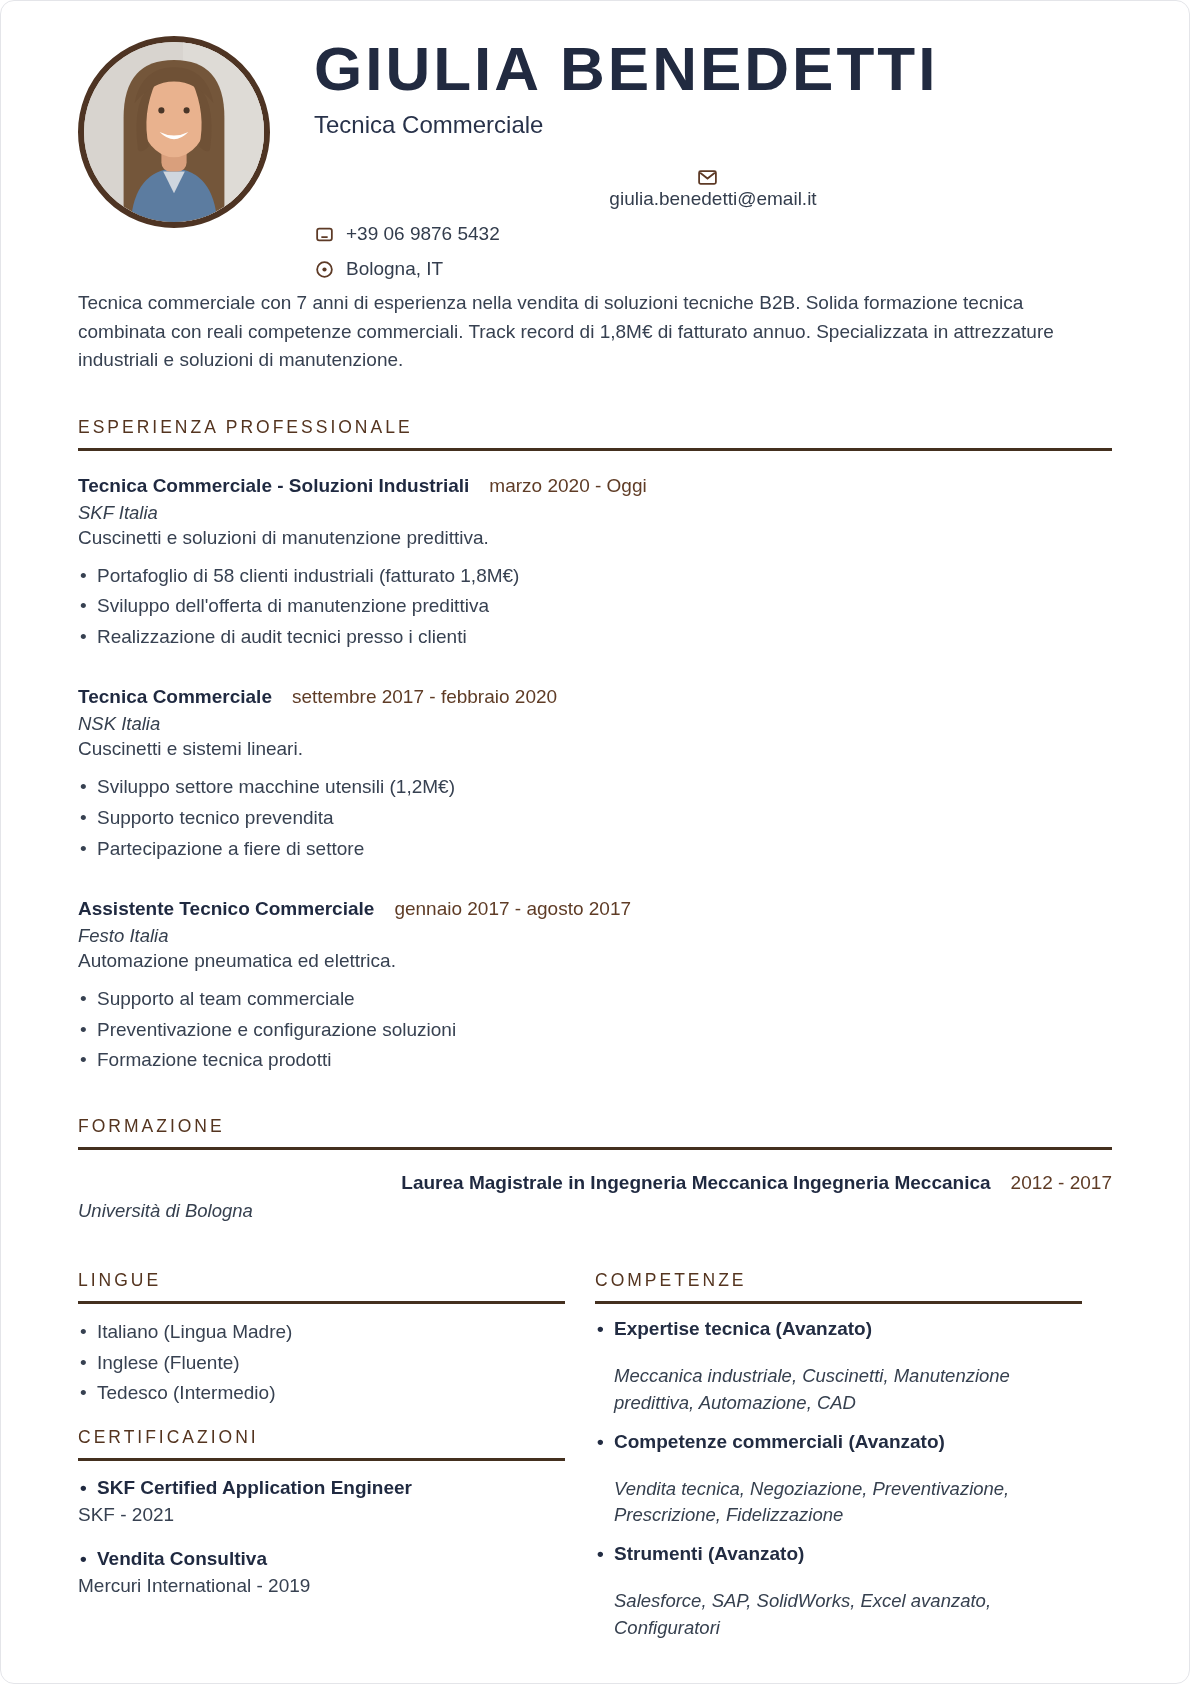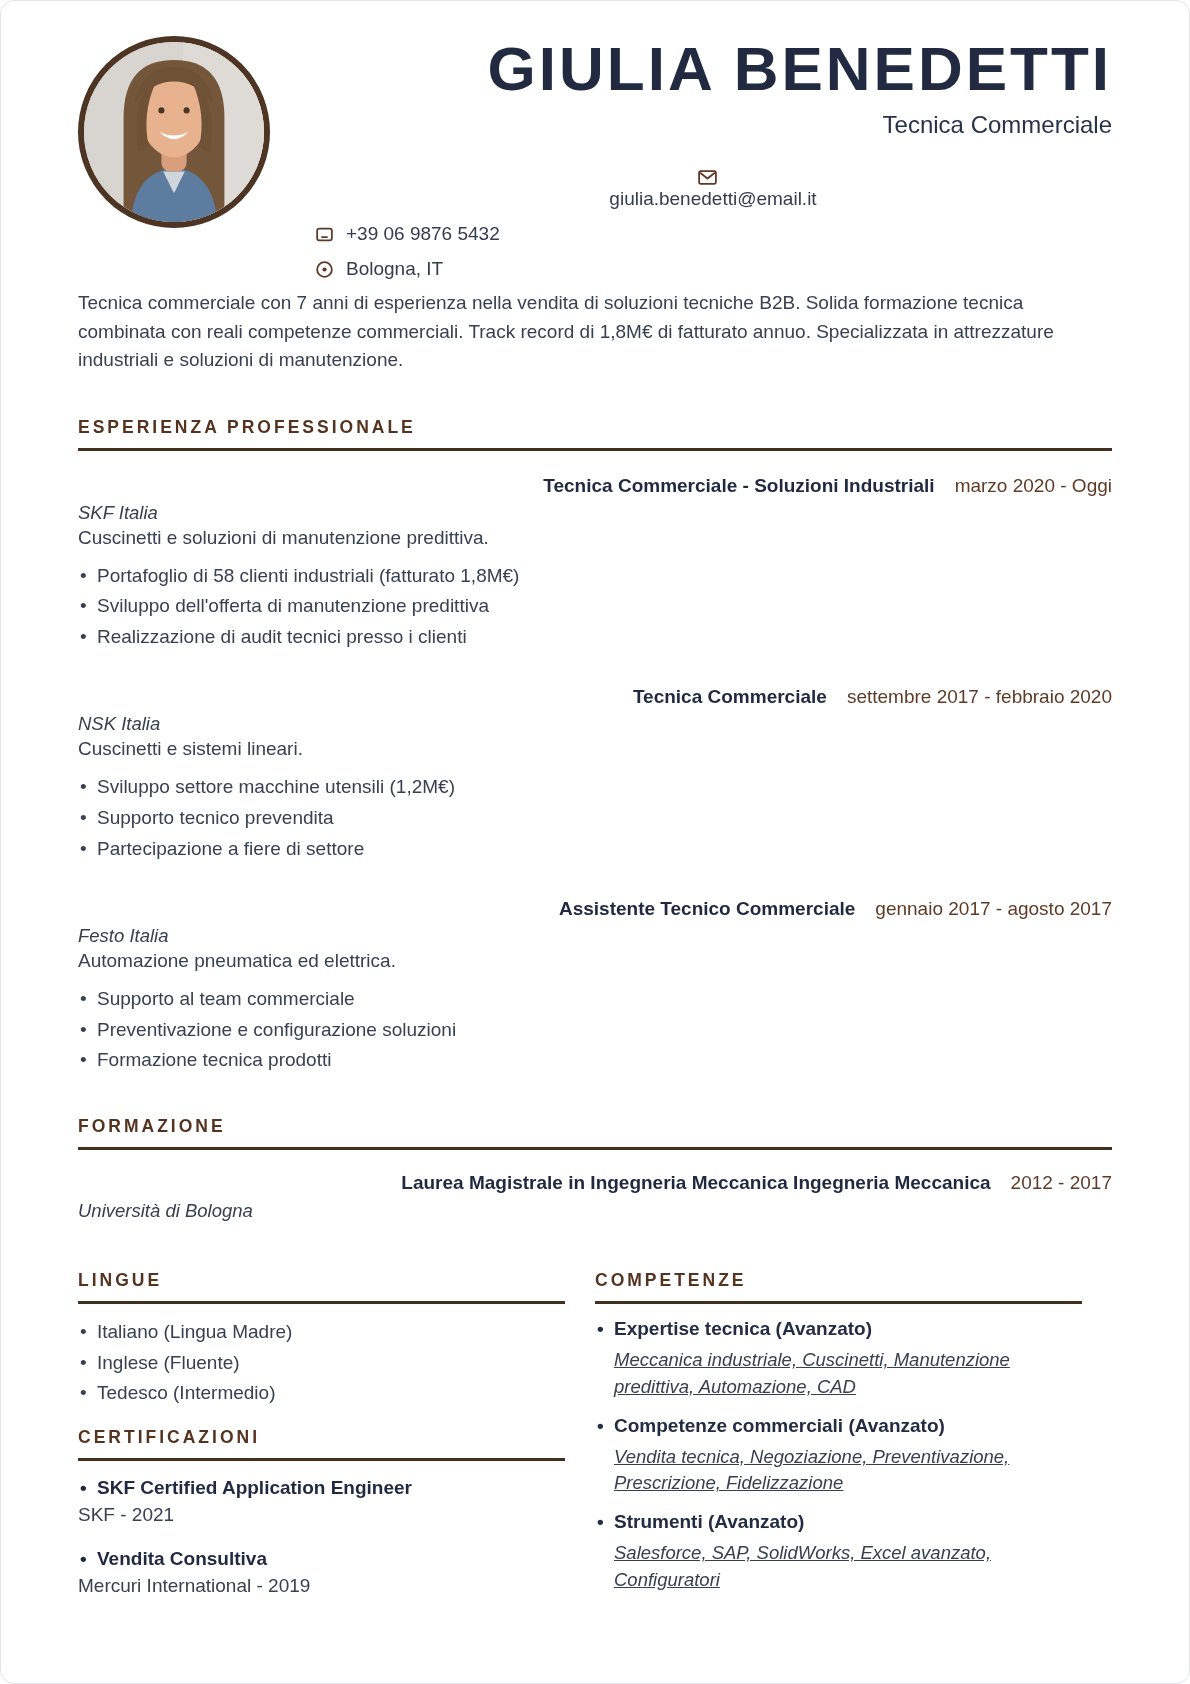--- a/index.html
+++ b/index.html
@@ -13,21 +13,21 @@
     width: 1190px;
     height: 1684px;
     border: 1px solid #e4e5e9;
     border-radius: 14px;
     background: #ffffff;
     padding: 35px 77px 40px 77px;
     overflow: hidden;
   }
 
   
-  .header { display: flex; align-items: flex-start; text-align: right; }
+  .header { display: flex; align-items: flex-start; }
   .avatar {
     width: 192px; height: 192px; flex: 0 0 192px;
     border-radius: 50%;
     border: 6px solid #4e3423;
     overflow: hidden;
     background: #d8d5d0;
   }
   .avatar svg { display: block; width: 100%; height: 100%; }
   .header-right { margin-left: 44px; flex: 1; min-width: 0; }
   .person-name {
@@ -54,35 +54,35 @@
     margin-top: 9px;
     font-size: 19px;
     line-height: 1.5;
     color: #374151;
   }
 
   
   .section { margin-top: 42px; }
   .sec-heading {
     font-size: 17.5px;
-    font-weight: 700;
+    font-weight: 400;
     letter-spacing: 3px;
     color: #54341f;
     text-transform: uppercase;
   }
   .sec-rule {
     border: none;
     border-top: 3px solid #44301f;
     margin-top: 10px;
   }
 
   
   .job { margin-top: 24px; }
   .job + .job { margin-top: 36px; }
-  .job-head { display: flex; justify-content: flex-end; align-items: baseline; }
+  .job-head { display: flex; justify-content: flex-start; align-items: baseline; }
   .job-title { font-size: 19px; font-weight: 700; color: #1f2940; }
   .job-dates { font-size: 19px; color: #5f3c26; white-space: nowrap; margin-left: 20px; }
   .job-company { margin-top: 5px; font-size: 18.5px; font-style: italic; color: #36404f; }
   .job-desc { margin-top: 3px; font-size: 19px; color: #374151; }
 
   ul.bullets { list-style: none; margin-top: 14px; }
   ul.bullets li {
     position: relative;
     padding-left: 19px;
     font-size: 19px;
@@ -130,27 +130,26 @@
   .skill:first-of-type { margin-top: 15px; }
   .skill-name {
     position: relative;
     padding-left: 19px;
     font-size: 19px;
     font-weight: 600;
     color: #222c42;
   }
   .skill-name::before { content: "•"; position: absolute; left: 2px; }
   .skill-details {
-    margin-top: 7px;
+    margin-top: 23px;
     padding-left: 19px;
     font-size: 18.5px;
     font-style: italic;
     line-height: 1.45;
     color: #36404f;
-    text-decoration: underline;
   }
 </style>
 </head>
 <body>
 
 <div class="page">
 
   <div class="header">
     <div class="avatar">
       <svg viewBox="0 0 100 100">

